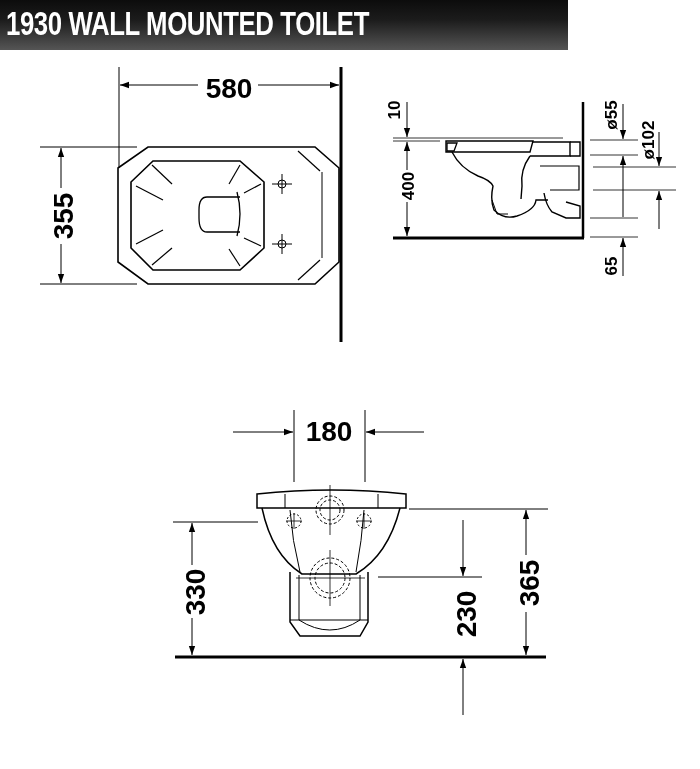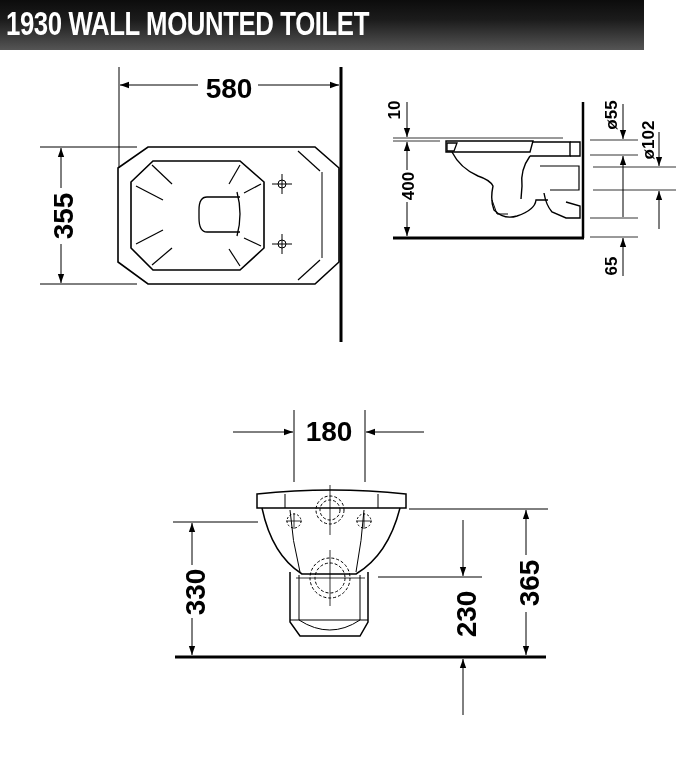--- a/index.html
+++ b/index.html
@@ -1,18 +1,18 @@
 <!DOCTYPE html>
 <html><head>
 <meta charset="utf-8">
 <style>
   html, body { margin: 0; padding: 0; background: #ffffff; }
   body { width: 700px; height: 769px; position: relative; overflow: hidden; font-family: "Liberation Sans", sans-serif; }
   .header {
-    position: absolute; left: 0; top: 0; width: 644px; height: 50px;
+    position: absolute; left: 0; top: 0; width: 568px; height: 50px;
     background: linear-gradient(to bottom, #0c0c0c 0%, #1c1c1c 40%, #555555 100%);
   }
   .header .title {
     position: absolute; left: 6px; top: 5px;
     color: #ffffff; font-weight: bold; font-size: 33px; line-height: 38px;
     font-family: "Liberation Sans", sans-serif;
     letter-spacing: -0.5px; transform: scaleX(0.78); transform-origin: left center;
   }
   svg { position: absolute; left: 0; top: 0; }
   .dim { font-family: "Liberation Sans", sans-serif; font-weight: bold; fill: #000; }

